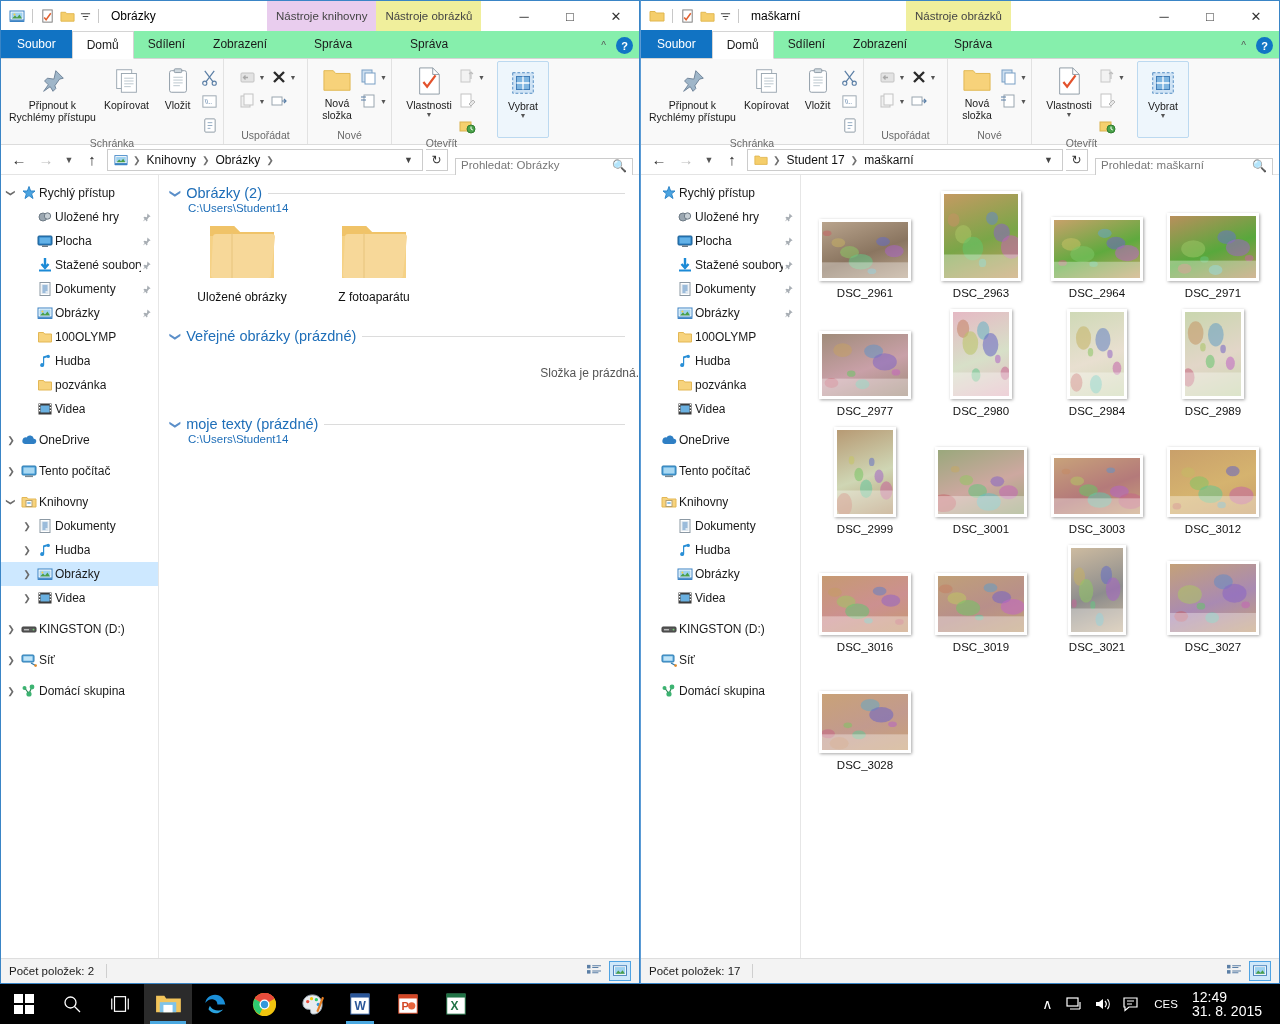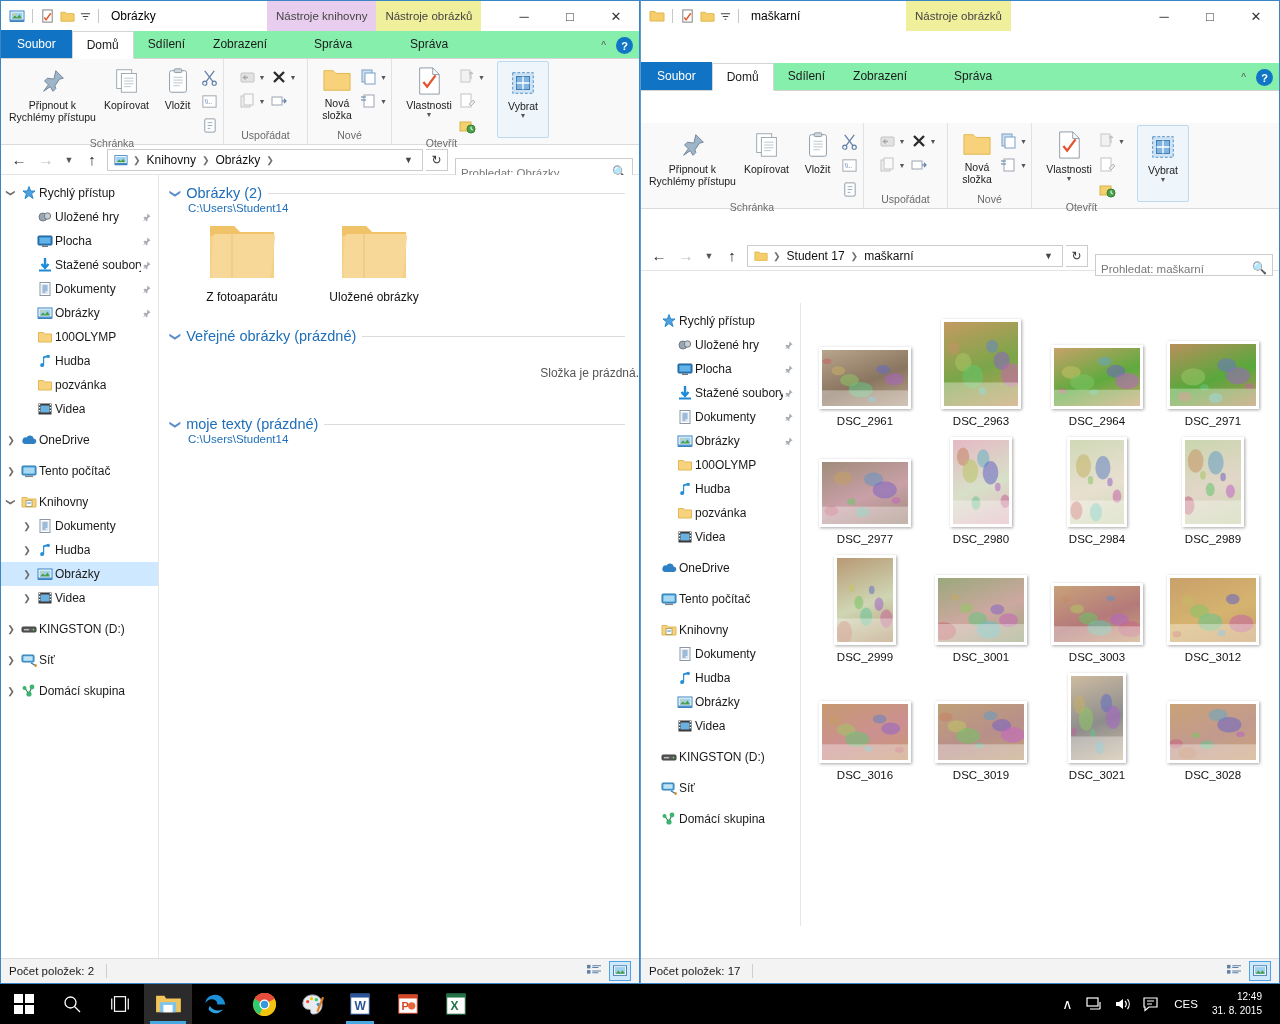--- a/index.html
+++ b/index.html
@@ -12,21 +12,21 @@
   .screen { position: relative; width: 1280px; height: 1024px; }
 
   
   .win {
     position: absolute; top: 0; height: 984px;
     background: #ffffff;
     border: 1px solid #3a85c6;
     display: flex; flex-direction: column;
   }
   .win.left  { left: 0;   width: 640px; }
-  .win.right { left: 640px; width: 640px; border-left: 1px solid #5b9bd5; gap: 32px; }
+  .win.right { left: 640px; width: 640px; border-left: 1px solid #5b9bd5; }
 
   
   .titlebar {
     height: 30px; background: #ffffff;
     display: flex; align-items: center;
     position: relative; flex: none;
   }
   .qat { display: flex; align-items: center; padding-left: 8px; gap: 5px; }
   .qat .sep { width: 1px; height: 14px; background: #c8c8c8; margin: 0 2px; }
   .win-title {
@@ -124,21 +124,21 @@
   .crumb { padding: 0 3px; white-space: nowrap; }
   .crumbsep { color: #707070; font-size: 9px; padding: 0 1px; }
   .crumb-dd { margin-left: auto; font-size: 9px; color: #444; padding: 0 5px; }
   .refresh {
     width: 22px; height: 22px; border: 1px solid #cccccc; border-left: none;
     display: flex; align-items: center; justify-content: center;
     font-size: 12px; color: #333; background: #fff;
   }
   .searchbox {
     width: 178px; height: 22px; border: 1px solid #cccccc; background: #fff;
-    display: flex; align-items: flex-end; padding: 0 5px; margin-left: 4px;
+    display: flex; align-items: flex-start; padding: 0 5px; margin-left: 4px;
     font-size: 11.5px; color: #777; margin-top: 18px;
   }
   .searchbox .sicon { margin-left: auto; color: #333; font-size: 12px; }
 
   
   .wbody { flex: 1; display: flex; overflow: hidden; }
   .navpane {
     width: 158px; background: #fff; border-right: 1px solid #e6e6e6;
     padding-top: 6px; overflow: hidden; flex: none;
   }
@@ -223,21 +223,21 @@
   .tray {
     margin-left: auto; display: flex; align-items: center; height: 40px;
     color: #fff; gap: 2px; padding-right: 8px;
   }
   .trayicon {
     width: 26px; height: 40px; display: flex; align-items: center;
     justify-content: center; font-size: 14px; color: #fff;
   }
   .traylang { font-size: 11.5px; color: #fff; padding: 0 8px; }
   .trayclock {
-    font-size: 10px; color: #fff; line-height: 14px; text-align: right;
+    font-size: 14px; color: #fff; line-height: 14px; text-align: left;
     padding: 0 10px 0 4px;
   }
   svg { display: block; }
 </style>
 </head>
 <body>
 
 <div class="screen">
 
   <div class="win left">
@@ -775,32 +775,32 @@
           <div class="grpitems">
             <div class="folderitem">
               <span>
                 <svg width="72" height="62" viewBox="0 0 72 62">
                   <path d="M4 4 h24 l6 6 H68 V56 H4 Z" fill="#f5d185"></path>
                   <path d="M4 4 h24 l6 6 H68 V14 H4 Z" fill="#f0c368"></path>
                   <path d="M10 12 h56 a3 3 0 0 1 3 3 l-4 38 a3 3 0 0 1 -3 3 H8 a3 3 0 0 1 -3 -3 l2 -38 a3 3 0 0 1 3 -3 Z" fill="#f7d899"></path>
                   <path d="M26 11 L26 56" stroke="#e7c47c" stroke-width="1"></path>
                 </svg>
               </span>
-              <span class="folderlabel">Z fotoaparátu</span>
+              <span class="folderlabel">Uložené obrázky</span>
             </div>
             <div class="folderitem">
               <span>
                 <svg width="72" height="62" viewBox="0 0 72 62">
                   <path d="M4 4 h24 l6 6 H68 V56 H4 Z" fill="#f5d185"></path>
                   <path d="M4 4 h24 l6 6 H68 V14 H4 Z" fill="#f0c368"></path>
                   <path d="M10 12 h56 a3 3 0 0 1 3 3 l-4 38 a3 3 0 0 1 -3 3 H8 a3 3 0 0 1 -3 -3 l2 -38 a3 3 0 0 1 3 -3 Z" fill="#f7d899"></path>
                   <path d="M26 11 L26 56" stroke="#e7c47c" stroke-width="1"></path>
                 </svg>
               </span>
-              <span class="folderlabel">Uložené obrázky</span>
+              <span class="folderlabel">Z fotoaparátu</span>
             </div>
           </div>
           <div style="height: 14px;"></div>
           <div class="grpheader">
             <span class="grpchev" style="transform: rotate(90deg);">❯</span>
             <span class="grptitle">Veřejné obrázky (prázdné)</span>
             <span class="grpline"></span>
           </div>
           <div class="emptymsg" style="margin-bottom: 26px; text-align: right;">Složka je prázdná.</div>
           <div class="grpheader">
@@ -1614,20 +1614,38 @@
                     <circle cx="68" cy="32" r="11" fill="hsl(234,45%,58%)" opacity="0.55"></circle>
                     <circle cx="81" cy="49" r="14" fill="hsl(281,45%,58%)" opacity="0.55"></circle>
                     <circle cx="6" cy="66" r="5" fill="hsl(328,45%,58%)" opacity="0.55"></circle>
                     <rect y="72" width="100" height="28" fill="rgba(255,255,255,0.35)"></rect>
                   </svg>
                 </div>
               </div>
               <div class="thumblabel">DSC_3021</div>
             </div>
             <div class="thumbcell">
+              <div class="thumbimg" style="width: 92px; height: 74px;">
+                <div class="inner" style="background: linear-gradient(160deg, rgb(196, 161, 121) 0%, rgb(169, 138, 178) 55%, rgb(196, 161, 121) 100%);">
+                  <svg width="100%" height="100%" viewBox="0 0 100 100" preserveAspectRatio="none">
+                    <rect width="100" height="100" fill="none"></rect>
+                    <circle cx="23" cy="45" r="14" fill="hsl(75,45%,58%)" opacity="0.55"></circle>
+                    <circle cx="36" cy="62" r="5" fill="hsl(122,45%,58%)" opacity="0.55"></circle>
+                    <circle cx="49" cy="79" r="8" fill="hsl(169,45%,58%)" opacity="0.55"></circle>
+                    <circle cx="62" cy="26" r="11" fill="hsl(216,45%,58%)" opacity="0.55"></circle>
+                    <circle cx="75" cy="43" r="14" fill="hsl(263,45%,58%)" opacity="0.55"></circle>
+                    <circle cx="88" cy="60" r="5" fill="hsl(310,45%,58%)" opacity="0.55"></circle>
+                    <circle cx="13" cy="77" r="8" fill="hsl(357,45%,58%)" opacity="0.55"></circle>
+                    <rect y="72" width="100" height="28" fill="rgba(255,255,255,0.35)"></rect>
+                  </svg>
+                </div>
+              </div>
+              <div class="thumblabel">DSC_3027</div>
+            </div>
+            <div class="thumbcell">
               <div class="thumbimg" style="width: 92px; height: 62px;">
                 <div class="inner" style="background: linear-gradient(160deg, rgb(201, 162, 120) 0%, rgb(194, 154, 142) 55%, rgb(201, 162, 120) 100%);">
                   <svg width="100%" height="100%" viewBox="0 0 100 100" preserveAspectRatio="none">
                     <rect width="100" height="100" fill="none"></rect>
                     <circle cx="30" cy="56" r="5" fill="hsl(104,45%,58%)" opacity="0.55"></circle>
                     <circle cx="43" cy="73" r="8" fill="hsl(151,45%,58%)" opacity="0.55"></circle>
                     <circle cx="56" cy="20" r="11" fill="hsl(198,45%,58%)" opacity="0.55"></circle>
                     <circle cx="69" cy="37" r="14" fill="hsl(245,45%,58%)" opacity="0.55"></circle>
                     <circle cx="82" cy="54" r="5" fill="hsl(292,45%,58%)" opacity="0.55"></circle>
                     <circle cx="7" cy="71" r="8" fill="hsl(339,45%,58%)" opacity="0.55"></circle>

